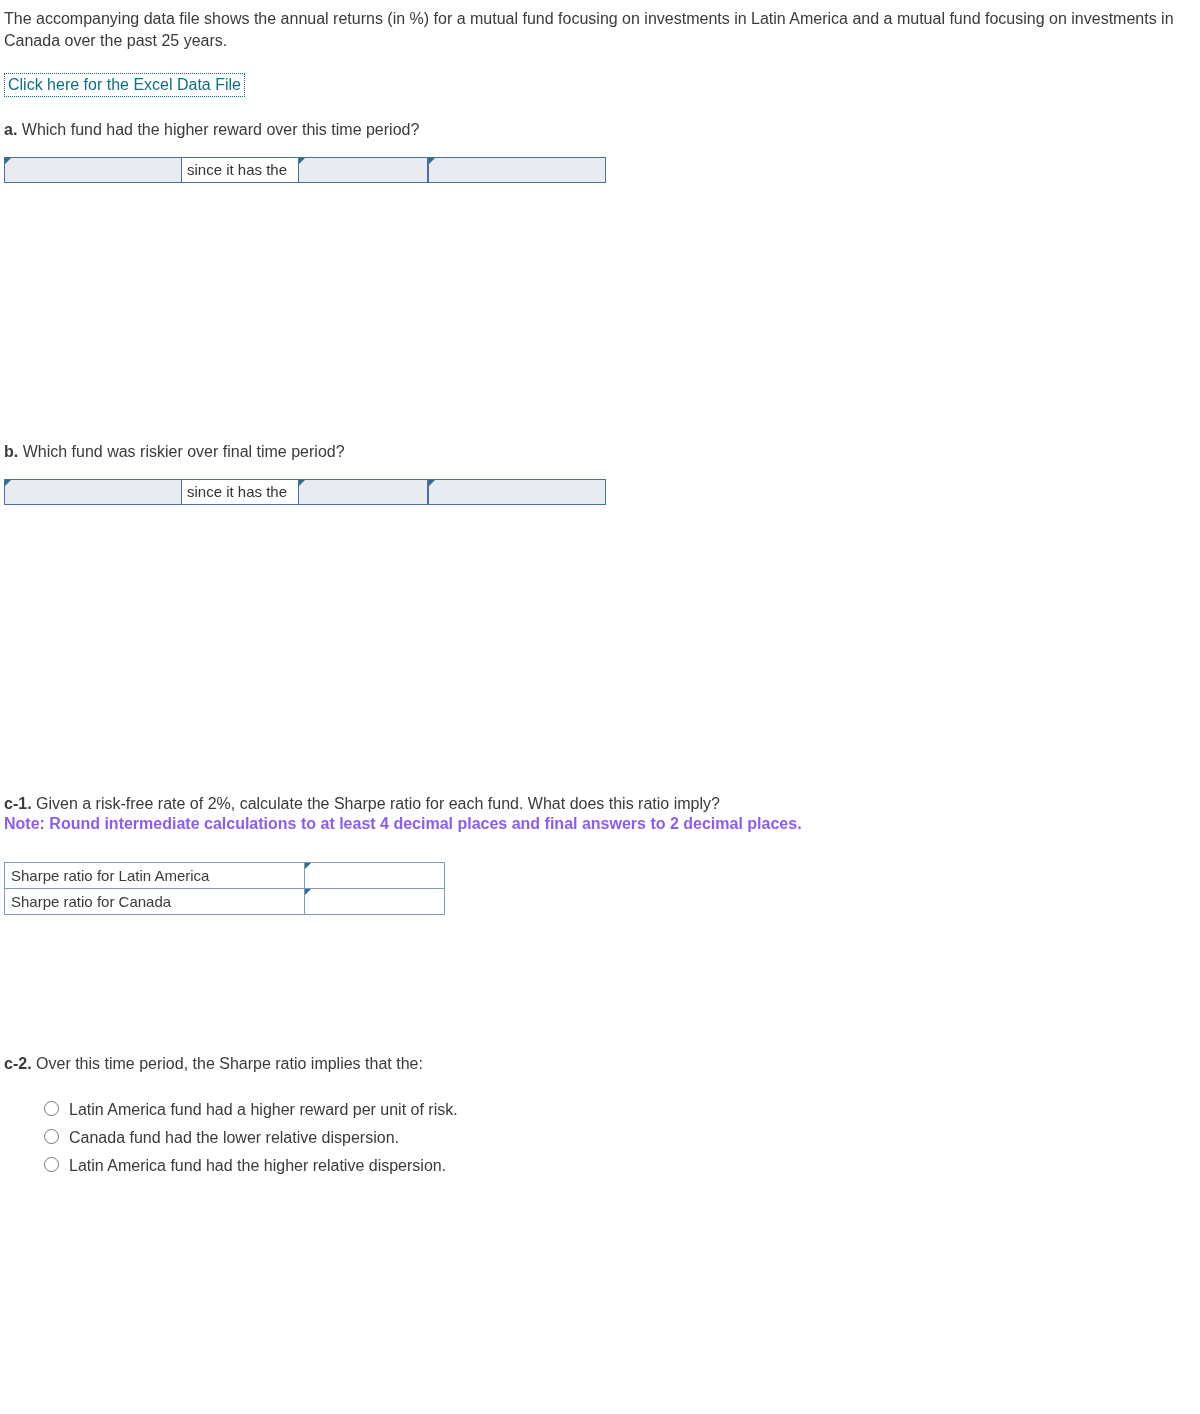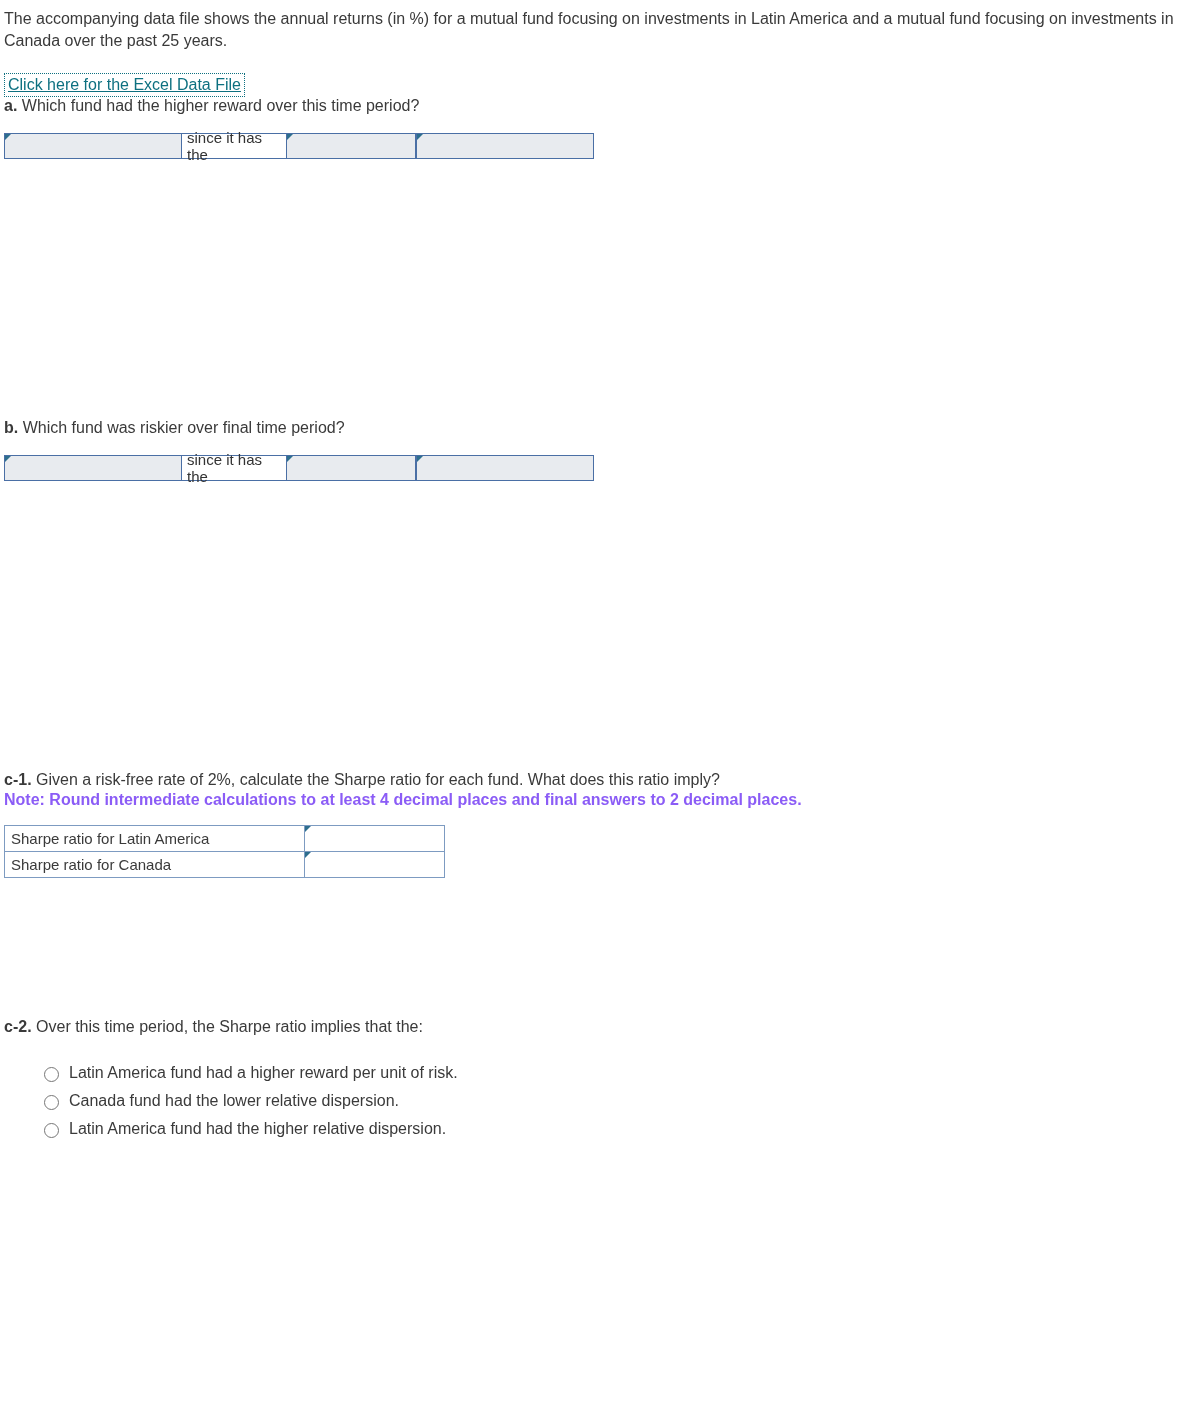--- a/index.html
+++ b/index.html
@@ -15,23 +15,23 @@
       padding: 8px 4px;
       width: 1200px;
     }
     .intro-text {
       margin-bottom: 20px;
       line-height: 1.4;
     }
     .excel-link {
       display: inline-block;
       color: #0d7080;
-      text-decoration: underline;
       border: 1px dotted #0d7080;
       padding: 2px 3px;
+      margin-bottom: 24px;
       cursor: pointer;
     }
     .question-block {
       margin-bottom: 18px;
     }
     .question-label {
       font-weight: bold;
     }
     .dropdown-row {
       display: flex;
@@ -45,21 +45,21 @@
       position: relative;
       background: #e8ebef;
       border: 1px solid #4a6fa5;
       height: 26px;
       display: flex;
       align-items: center;
       padding-left: 4px;
     }
     .dropdown-cell.wide1 { width: 178px; }
     .dropdown-cell.label-cell {
-      width: 104px;
+      width: 116px;
       background: #fff;
       border-left: none;
       border-top: 1px solid #4a6fa5;
       border-bottom: 1px solid #4a6fa5;
       border-right: none;
       font-size: 15px;
       color: #333;
       padding-left: 5px;
     }
     .dropdown-cell.wide2 { width: 130px; }
@@ -81,21 +81,21 @@
       height: 0;
       border-top: 6px solid #2d6e8e;
       border-right: 6px solid transparent;
     }
     .note-red {
       color: #8b5cf6;
       font-weight: bold;
     }
     .sharpe-table {
       border-collapse: collapse;
-      margin-top: 16px;
+      margin-top: 29px;
       margin-bottom: 140px;
     }
     .sharpe-table td {
       border: 1px solid #7d9bc1;
       height: 26px;
       padding: 2px 6px;
       font-size: 15px;
     }
     .sharpe-label-cell {
       width: 300px;
@@ -113,21 +113,21 @@
       outline: none;
       padding-left: 8px;
       font-size: 15px;
     }
     .radio-group {
       margin-top: 28px;
       margin-left: 40px;
     }
     .radio-item {
       display: flex;
-      align-items: flex-end;
+      align-items: flex-start;
       margin-bottom: 10px;
     }
     .radio-item input[type="radio"] {
       margin-right: 10px;
       width: 15px;
       height: 15px;
       cursor: pointer;
     }
     .radio-item label {
       font-size: 16px;

